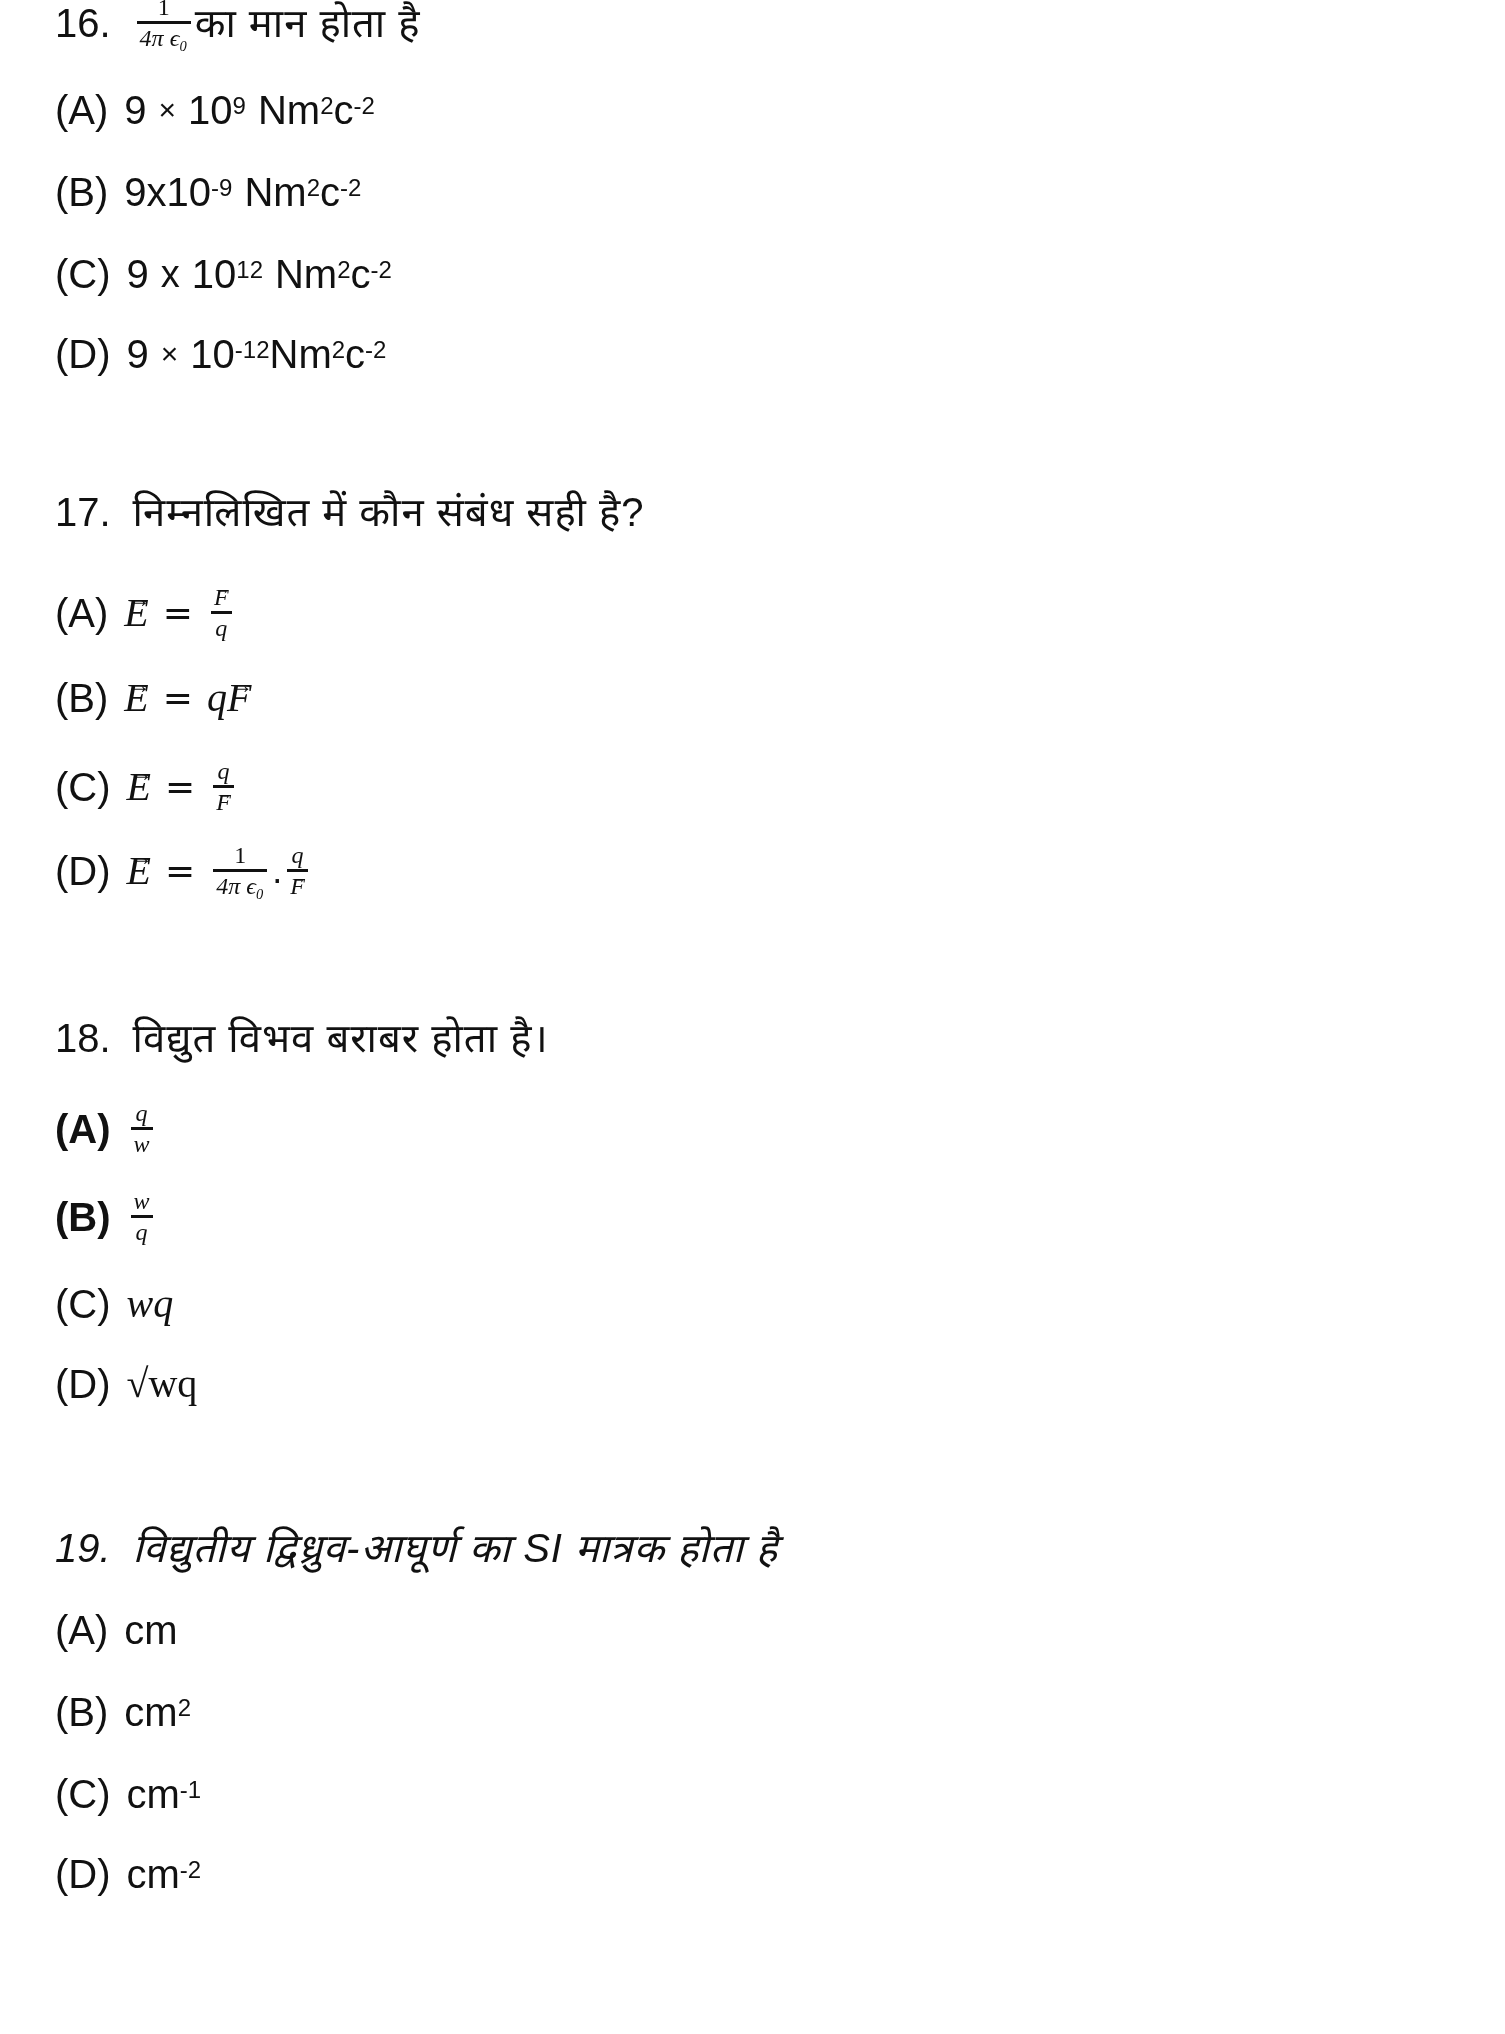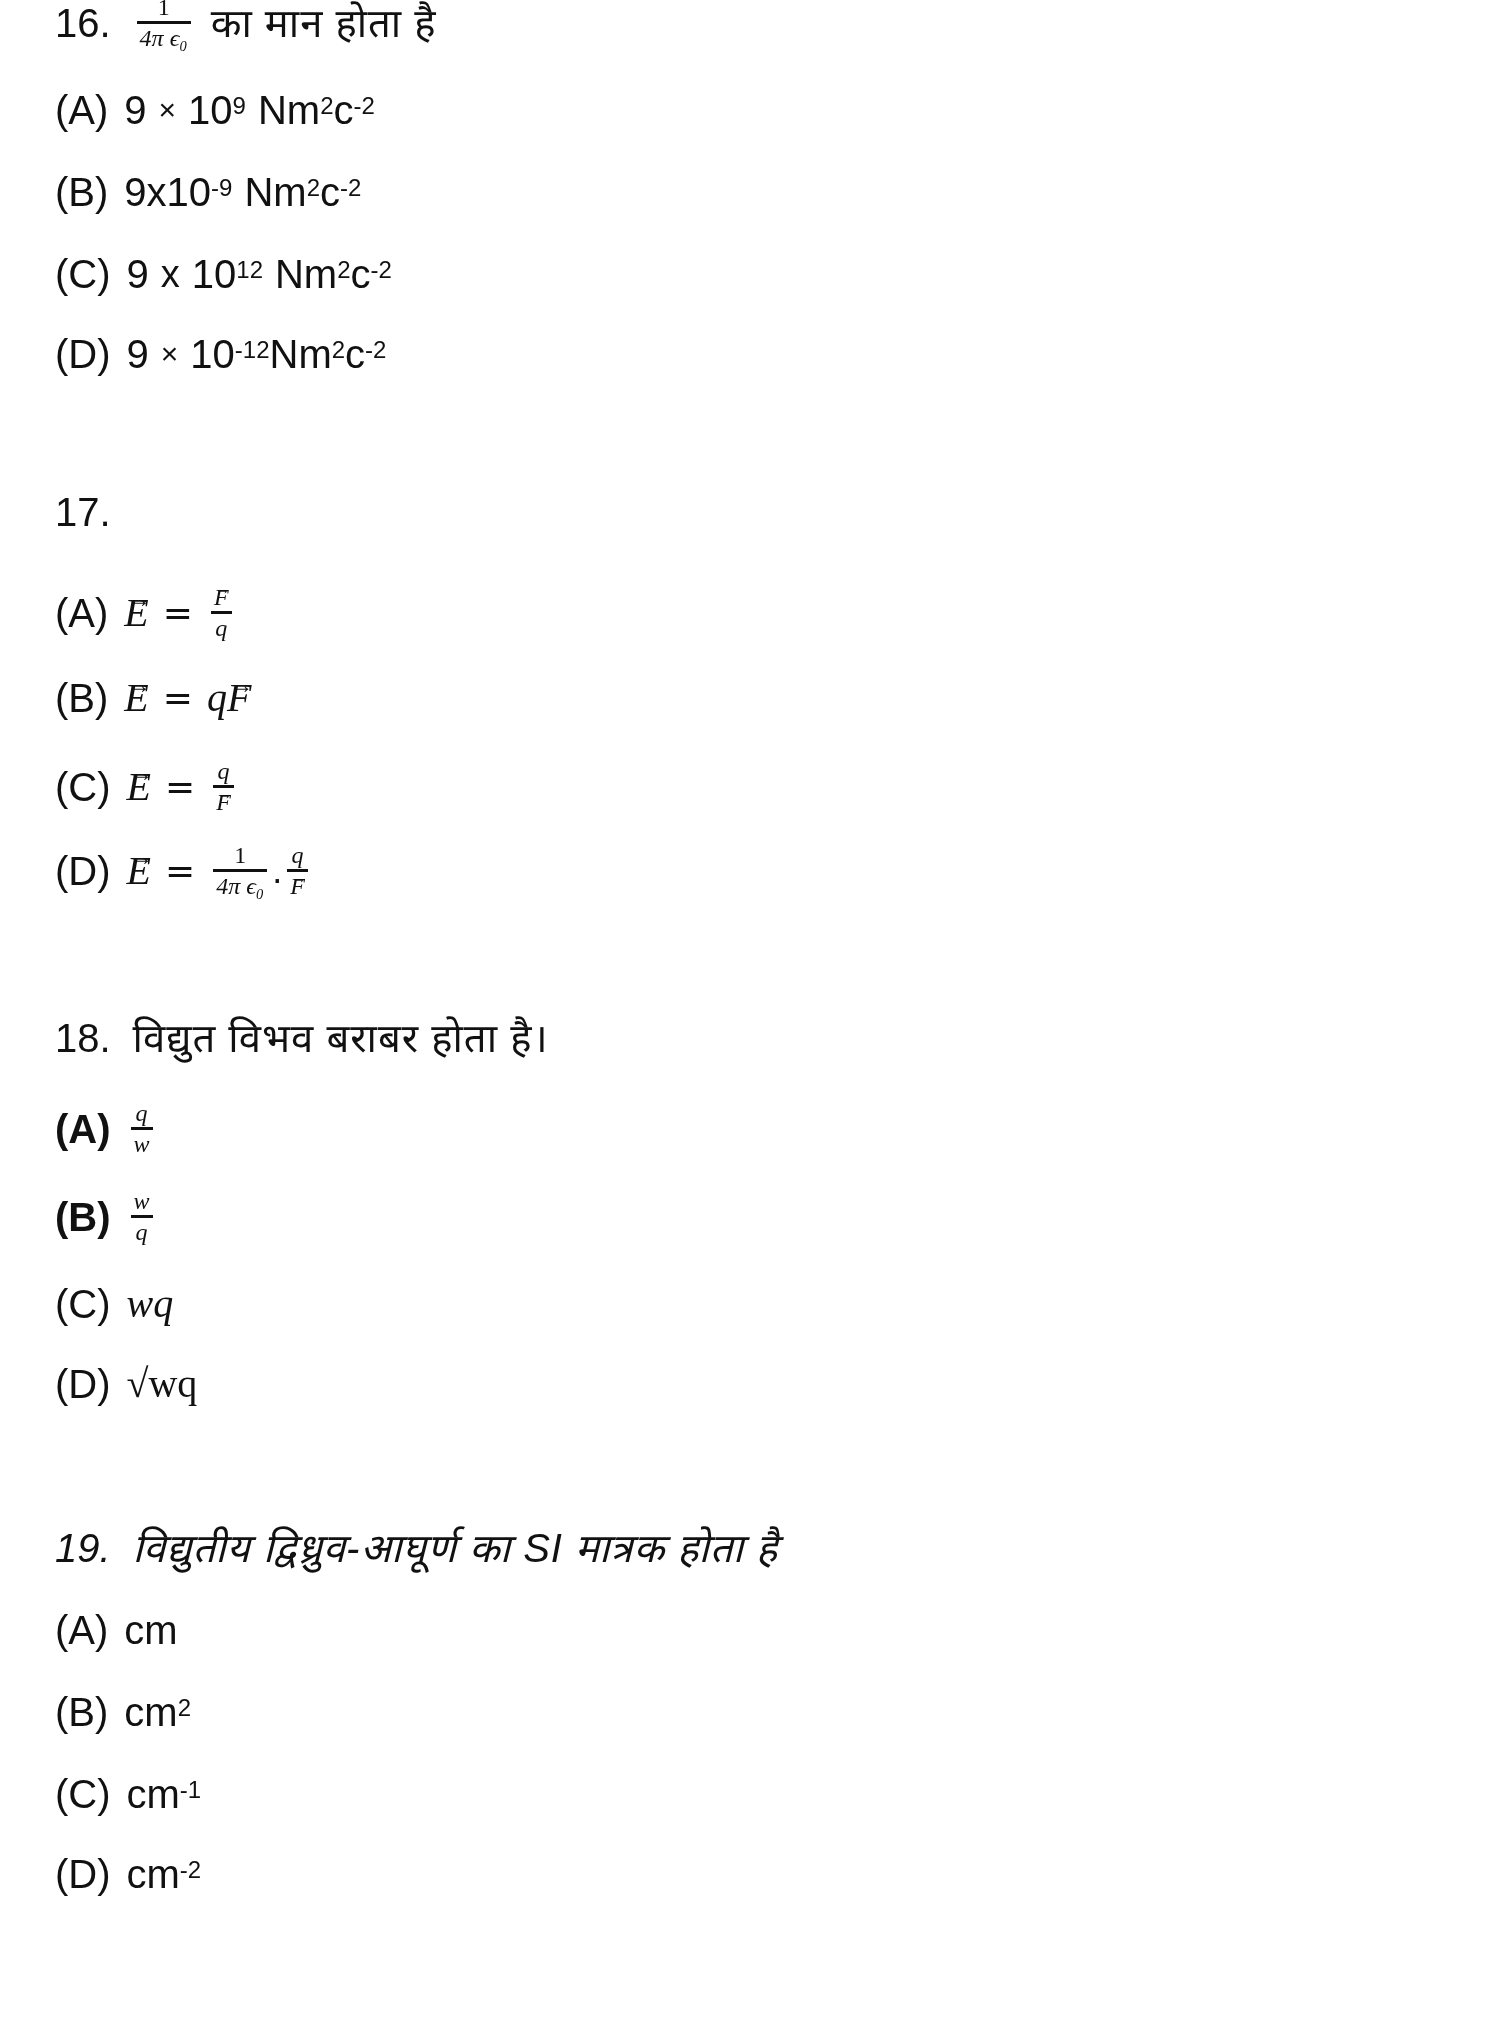--- a/index.html
+++ b/index.html
@@ -73,21 +73,21 @@
 </head>
 <body>
 
 <div class="line" style="top:-6px;">
   <span class="qnum">16.</span>
   <span class="frac big">
     <span class="num upright">1</span>
     <span class="bar"></span>
     <span class="den">4π ϵ₀</span>
   </span>
-  <span class="hi" style="margin-left:16px;">का मान होता है</span>
+  <span class="hi" style="">का मान होता है</span>
 </div>
 
 <div class="line" style="top:86px;">
   <span class="opt-label">(A)</span>
   <span>9</span>
   <span class="times">×</span>
   <span>10</span>
     <sup>9</sup>
   <span class="gap"></span>
   <span>Nm</span>
@@ -127,20 +127,21 @@
   <span>10</span>
     <sup>-12</sup>
     <span>Nm</span>
     <sup>2</sup>
     <span>c</span>
     <sup>-2</sup>
 </div>
 
 <div class="line" style="top:488px;">
   <span class="qnum">17.</span>
+  <span class="hi">निम्नलिखित में कौन संबंध सही है?</span>
 </div>
 
 <div class="line" style="top:584px;">
   <span class="opt-label">(A)</span>
   <span class="math vec">E</span>
   <span class="eq">=</span>
   <span class="frac">
     <span class="num"><span class="vec">F</span></span>
     <span class="bar"></span>
     <span class="den">q</span>

